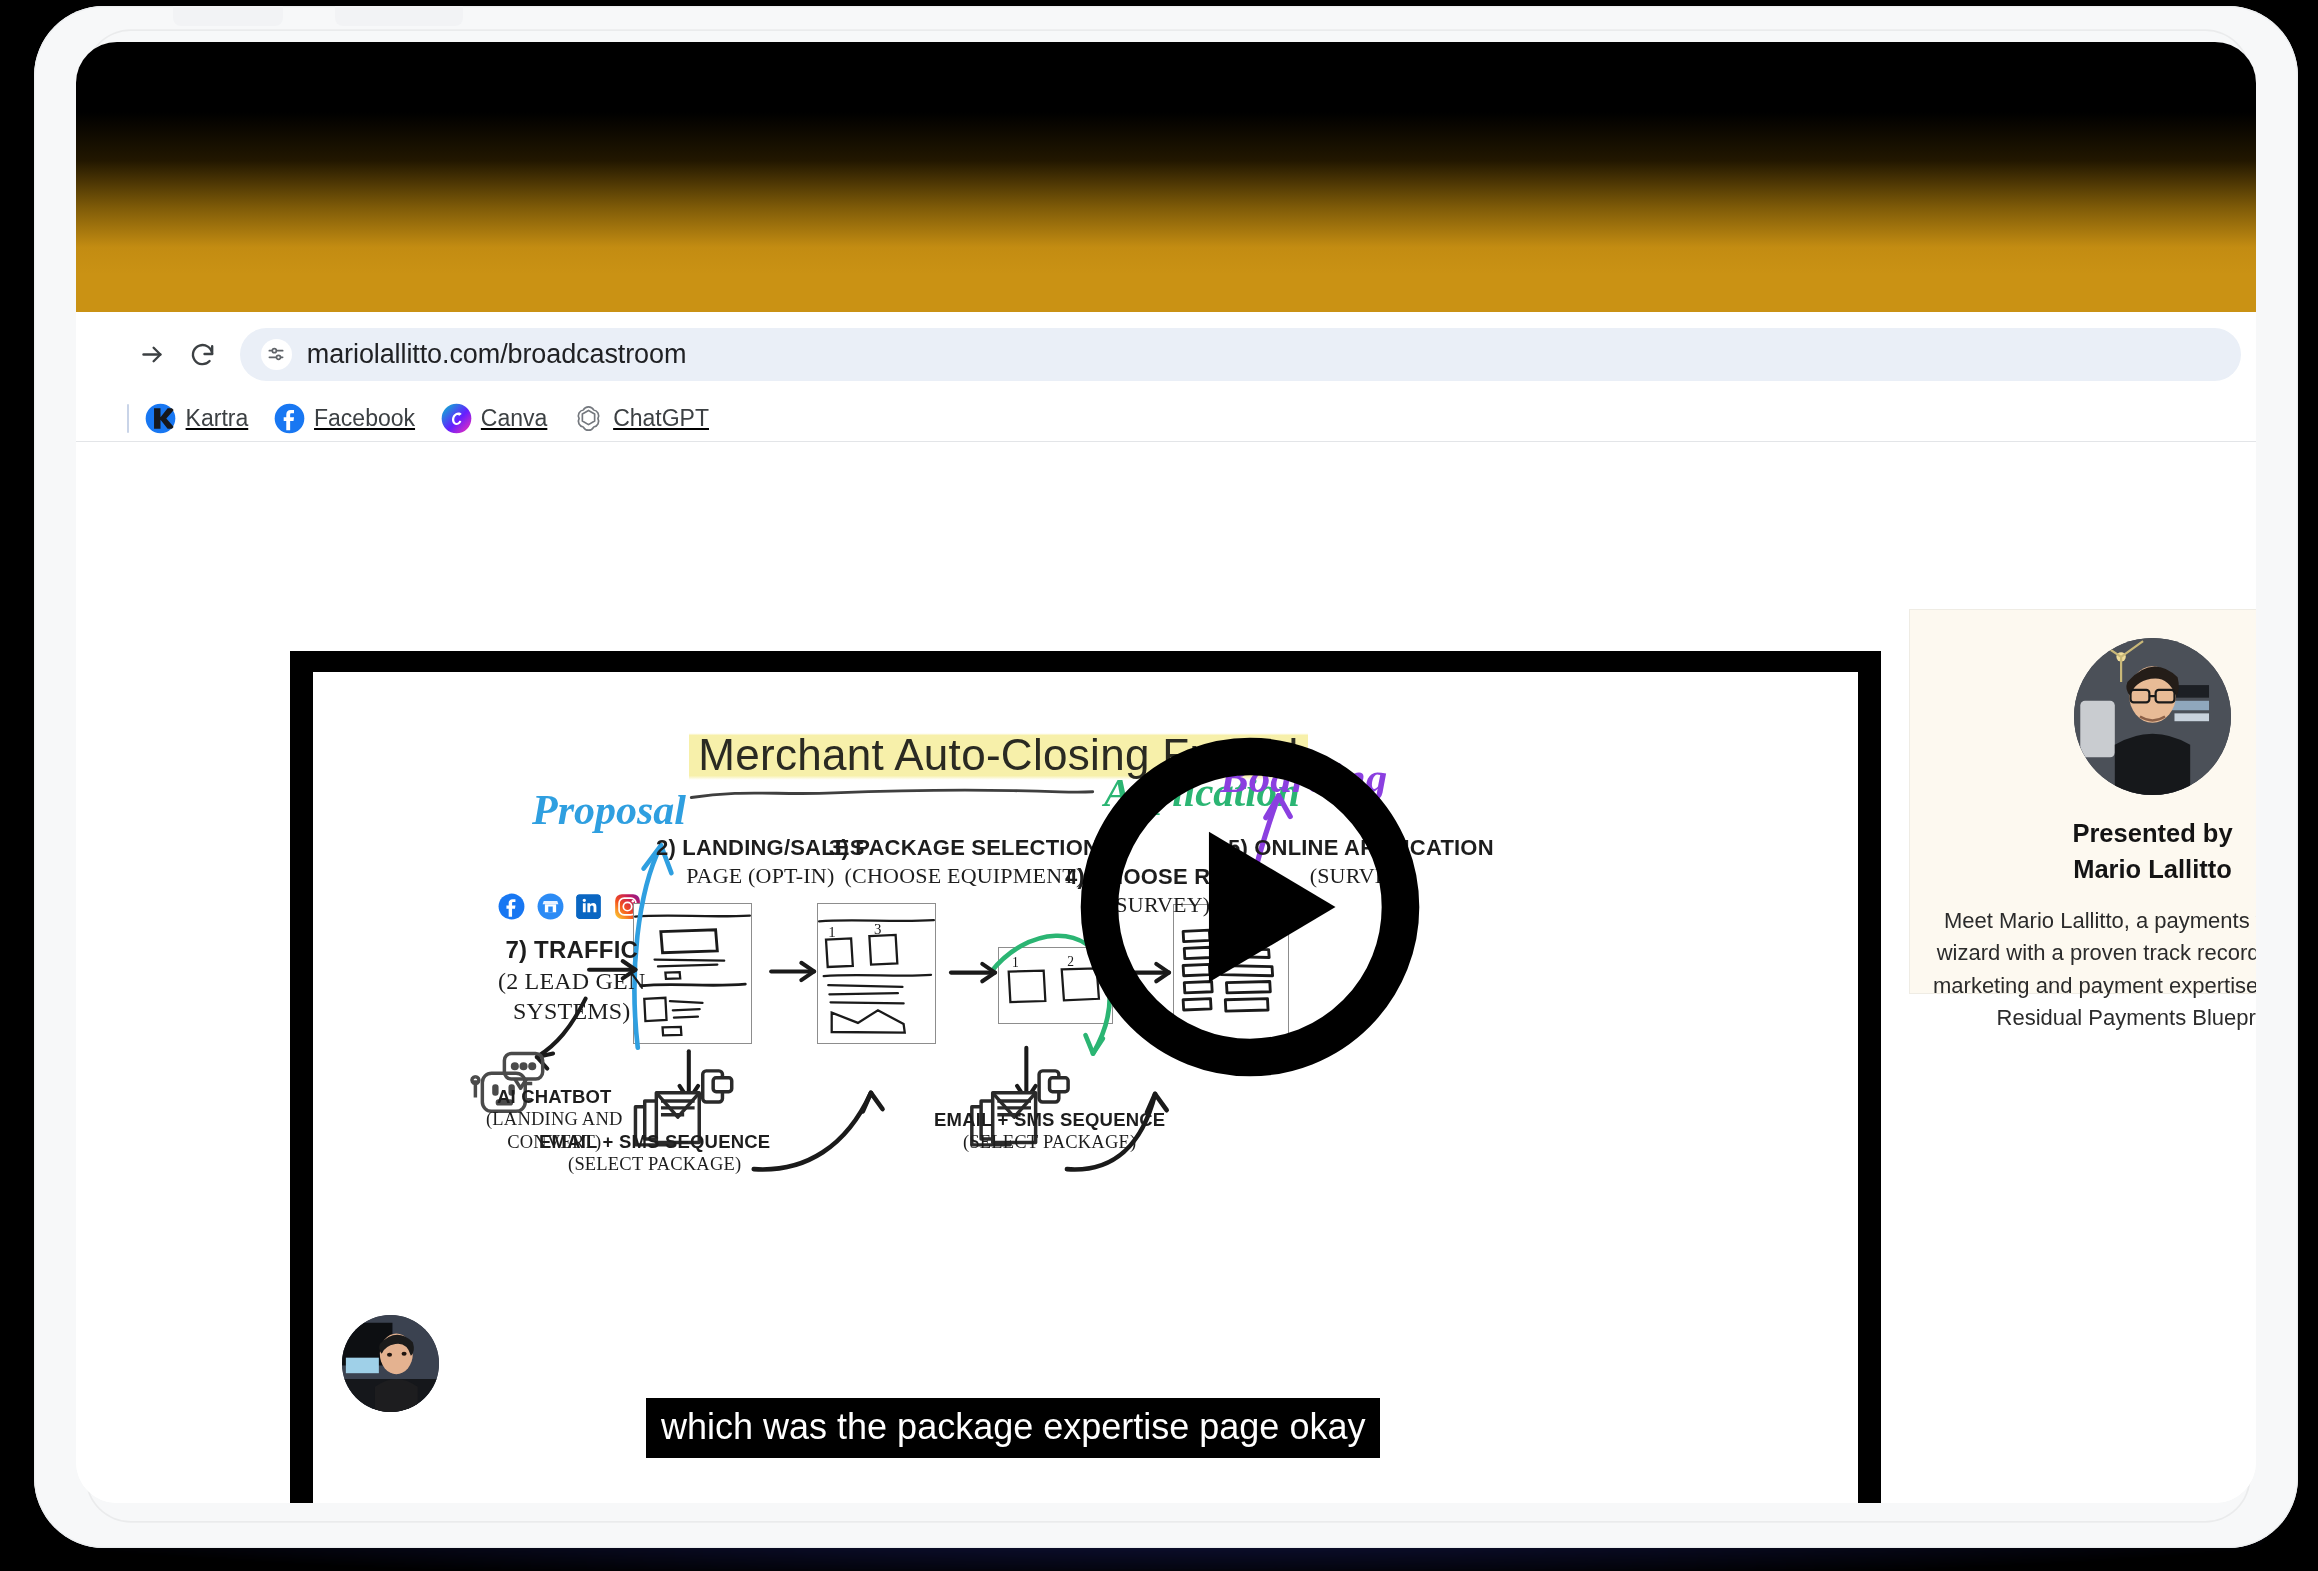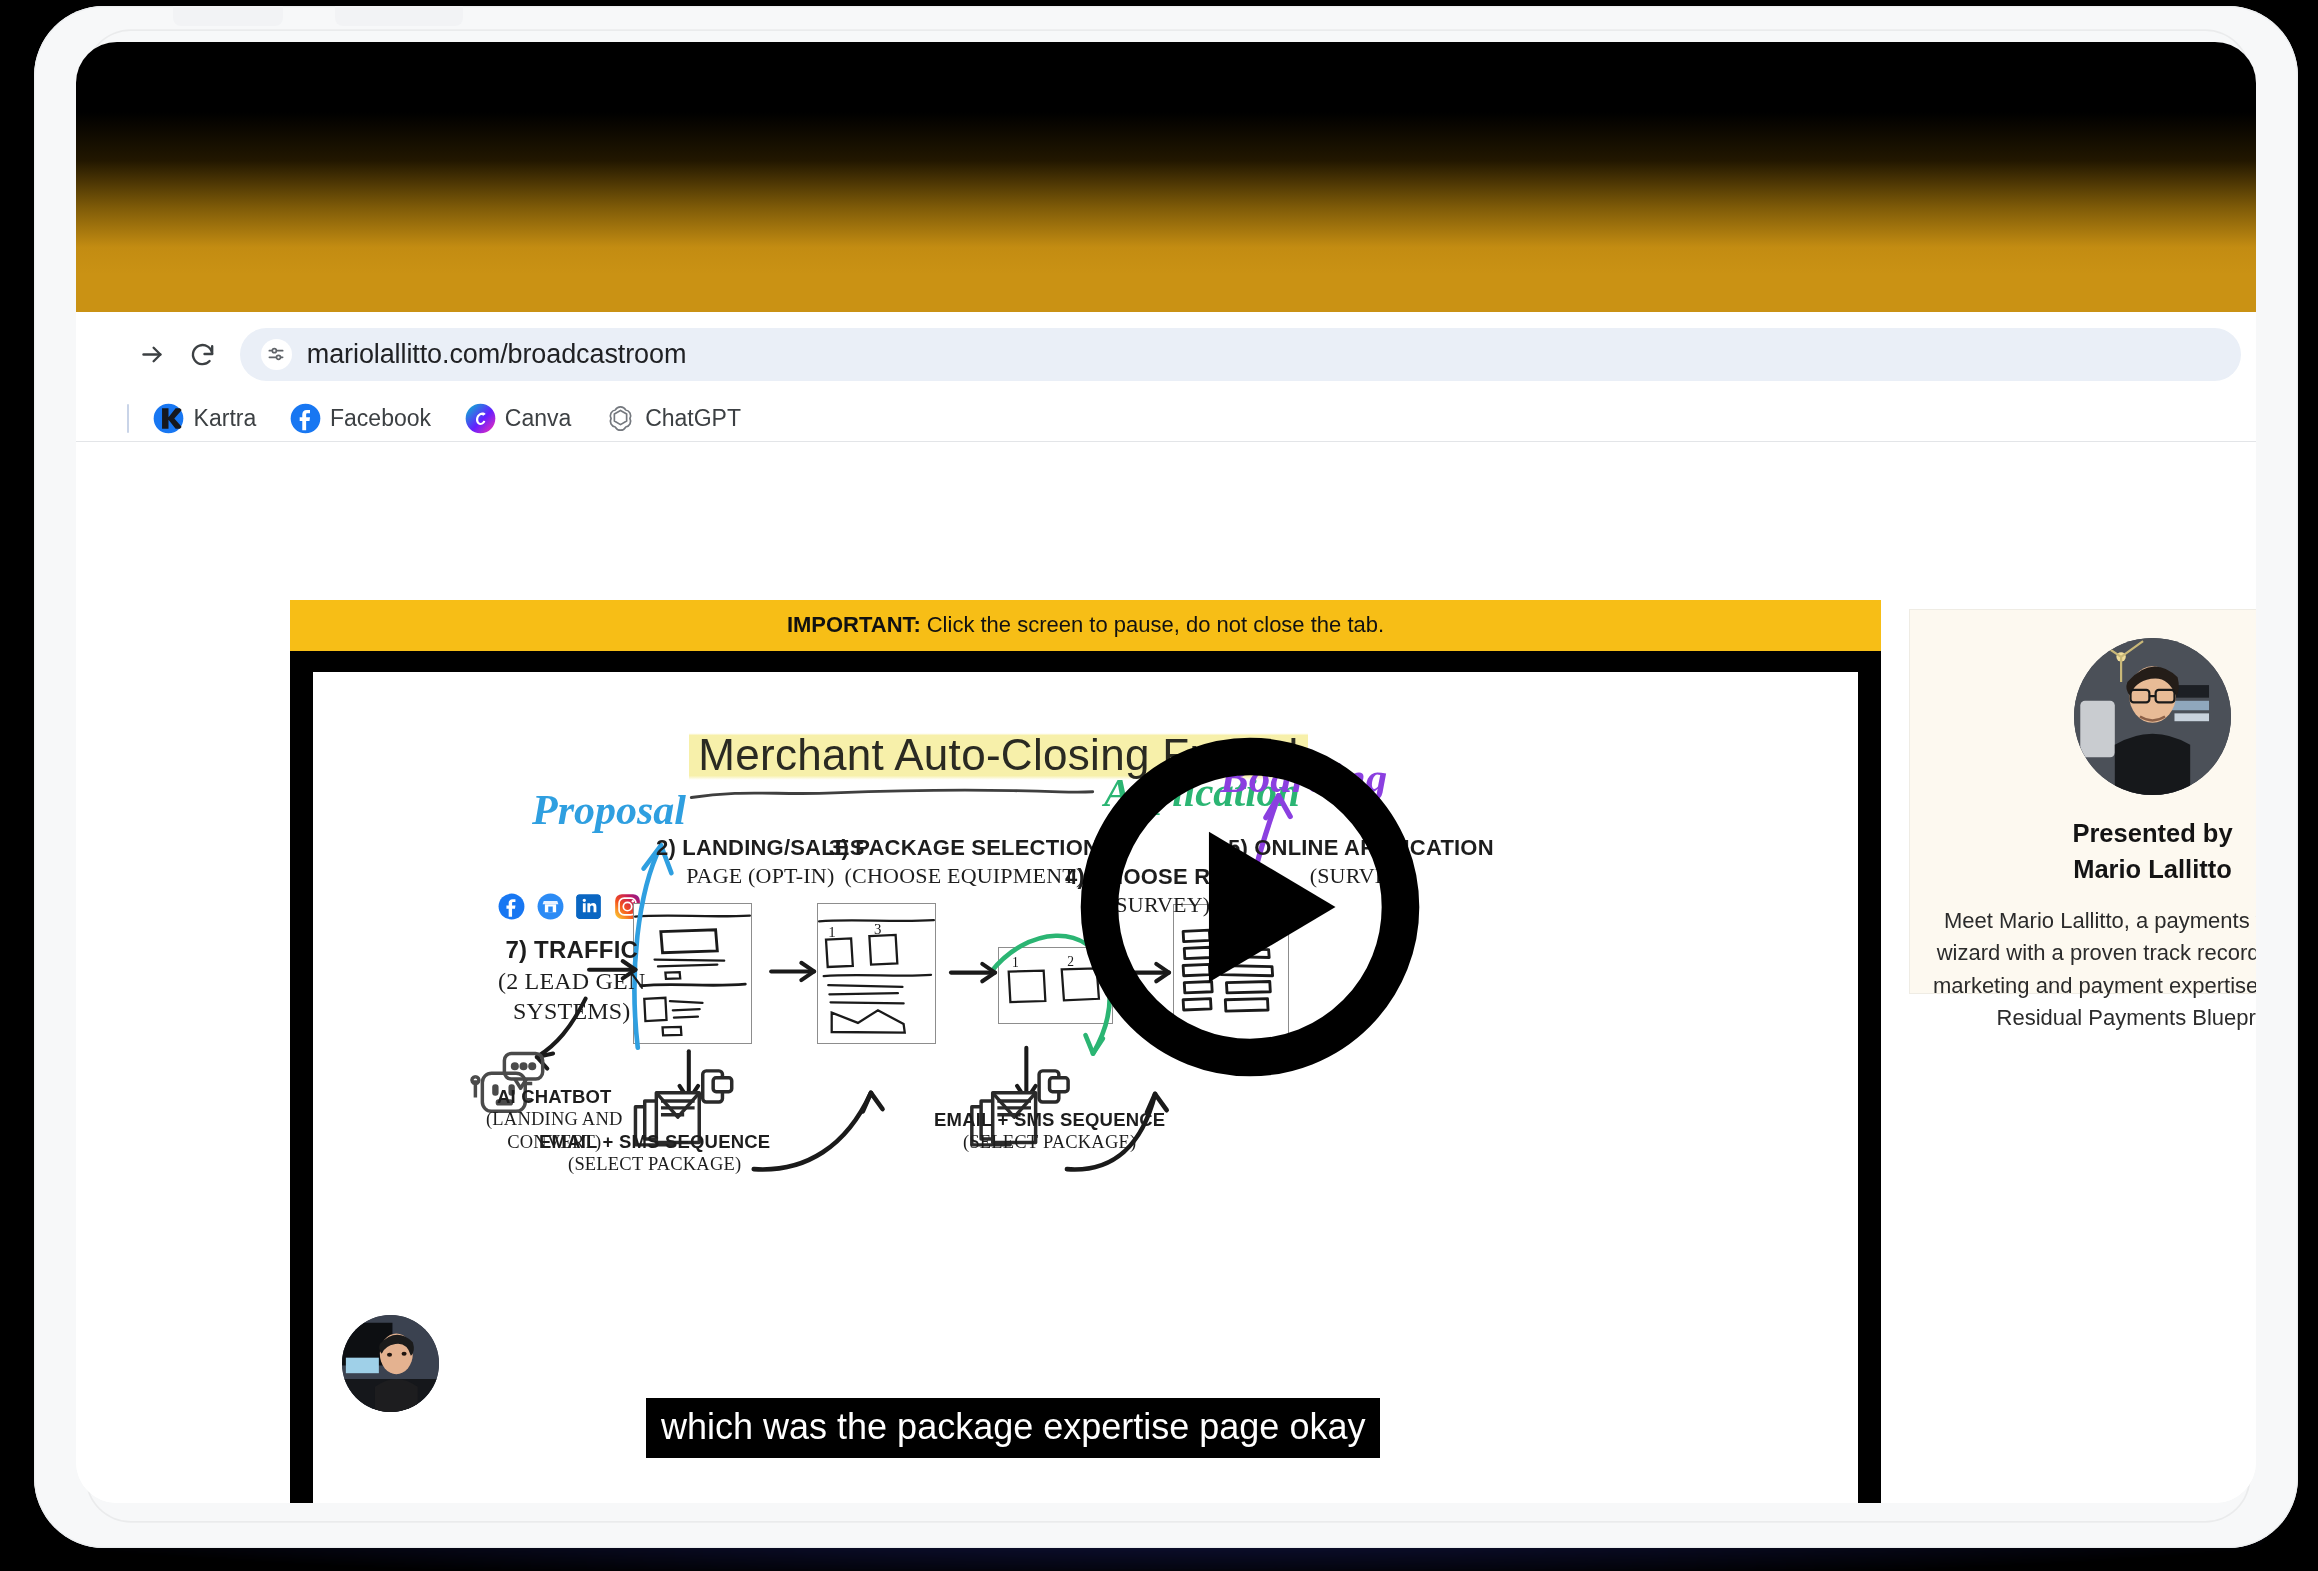--- a/index.html
+++ b/index.html
@@ -43,21 +43,21 @@
   .nav-btn { width: 50px; height: 50px; display:flex; align-items:center; justify-content:center; color:#3c4043; flex:none; }
   .nav-btn svg { width: 27px; height: 27px; }
   .omnibox {
     margin-left: 12.8px; height: 53px; flex: 1; margin-right: 15px;
     background: #eaeff7; border-radius: 29px; display:flex; align-items:center; padding: 0 21px;
   }
   .omni-icon { width: 31px; height: 31px; background:#fff; border-radius:50%; display:flex; align-items:center; justify-content:center; flex:none; margin-right: 15px; }
   .omni-icon svg { width: 20px; height: 20px; }
   .omni-url { font-size: 27px; color: #202124; letter-spacing: -0.1px; white-space: nowrap; }
 
-  .bookmarks { position:absolute; left:51px; top:86px; height:41px; display:flex; align-items:center; gap: 8px; }
+  .bookmarks { position:absolute; left:51px; top:86px; height:41px; display:flex; align-items:center; gap: 0; text-decoration: underline; }
   .bm-sep { width:2.3px; height:29px; background:#c9d4e8; margin-right: 16px; border-radius:1.2px; }
   .bm { display:flex; align-items:center; margin-right: 25.5px; }
   .bm-ico { width:31px; height:31px; border-radius:50%; margin-right:9.3px; display:flex; align-items:center; justify-content:center; overflow:hidden; flex:none; }
   .bm-label { font-size: 23px; color: #3c4043; white-space: nowrap; }
   .chrome-divider { position:absolute; left:0; top:129px; width:100%; height:1.7px; background:#e3e5e8; }
 
   
   .page { position:absolute; left:0; top:400px; width:100%; bottom:0; background:#ffffff; }
 
   
@@ -215,24 +215,20 @@
             </span>
             <span class="bm-label">ChatGPT</span>
           </div>
         </div>
         <div class="chrome-divider"></div>
       </div>
 
       <div class="page">
 
         <div class="player">
-          <div class="player-banner">
-            <b>IMPORTANT:</b>
-            <span>Click the screen to pause, do not close the tab.</span>
-          </div>
 
           <div class="player-frame">
             <div class="video">
 
               <div class="wb">
 
                 <div class="wb-title">
                   <span class="hl">Merchant Auto-Closing Funnel</span>
                 </div>
                 <svg class="wb-title-underline" viewBox="0 0 700 26" preserveAspectRatio="none">

